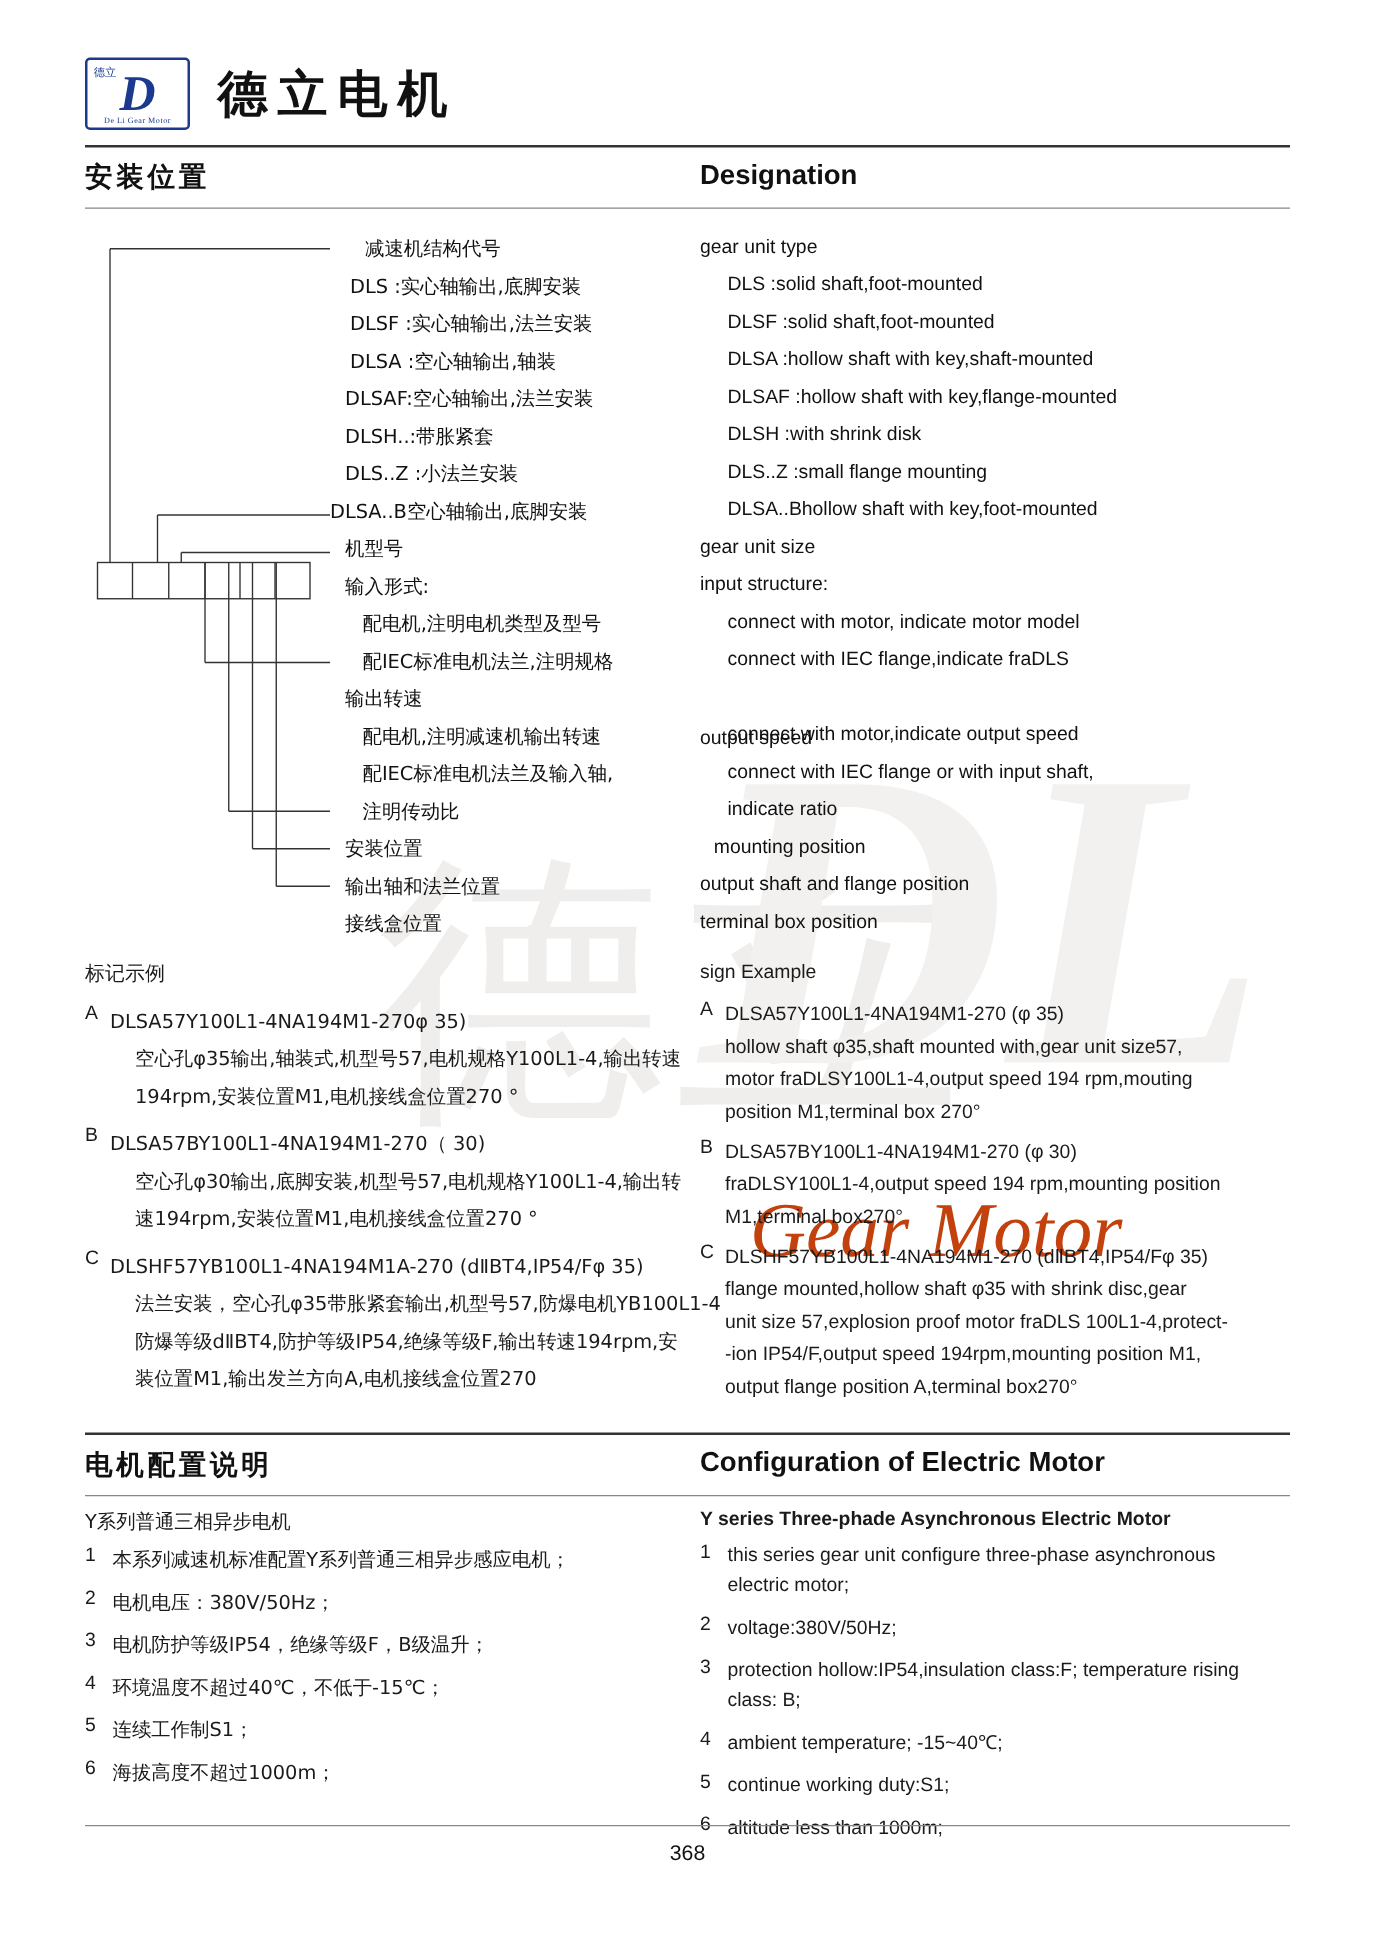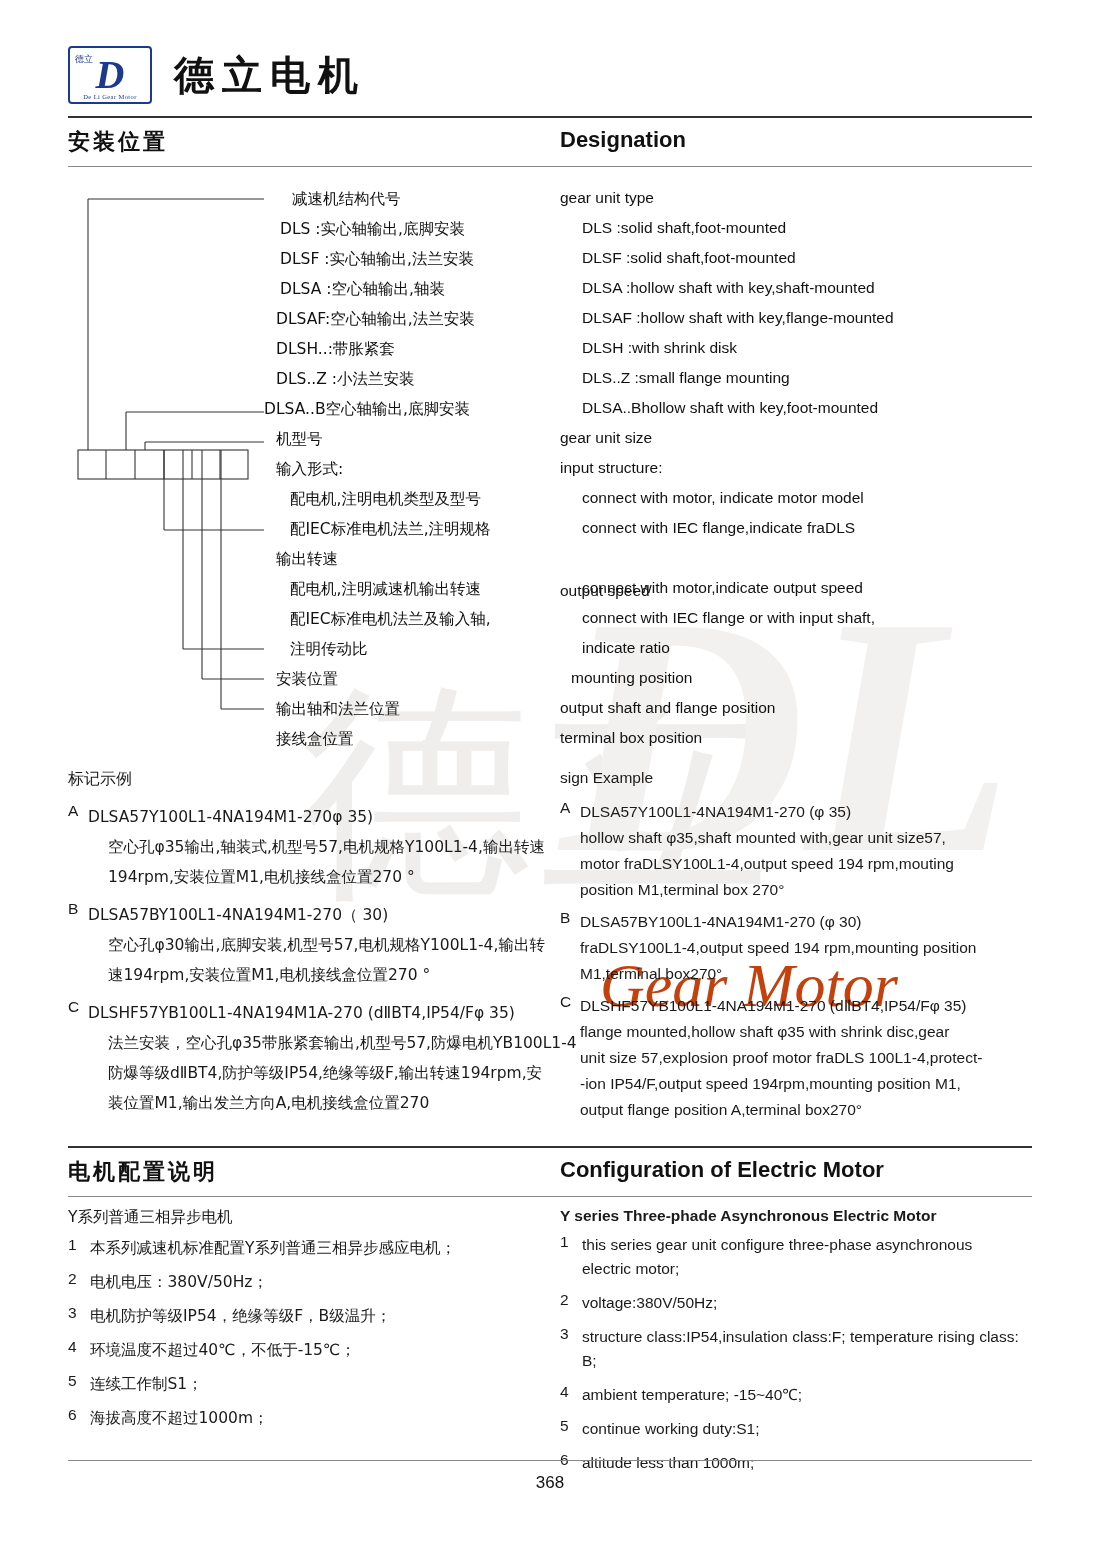--- a/index.html
+++ b/index.html
@@ -409,21 +409,21 @@
       <div class="cfg-row">
         <div class="cfg-num">1</div>
         <div class="cfg-txt-en">this series gear unit configure three-phase asynchronous electric motor;</div>
       </div>
       <div class="cfg-row">
         <div class="cfg-num">2</div>
         <div class="cfg-txt-en">voltage:380V/50Hz;</div>
       </div>
       <div class="cfg-row">
         <div class="cfg-num">3</div>
-        <div class="cfg-txt-en">structure class:IP54,insulation class:F; temperature rising class: B;</div>
+        <div class="cfg-txt-en">protection hollow:IP54,insulation class:F; temperature rising class: B;</div>
       </div>
       <div class="cfg-row">
         <div class="cfg-num">4</div>
         <div class="cfg-txt-en">ambient temperature; -15~40℃;</div>
       </div>
       <div class="cfg-row">
         <div class="cfg-num">5</div>
         <div class="cfg-txt-en">continue working duty:S1;</div>
       </div>
       <div class="cfg-row">

